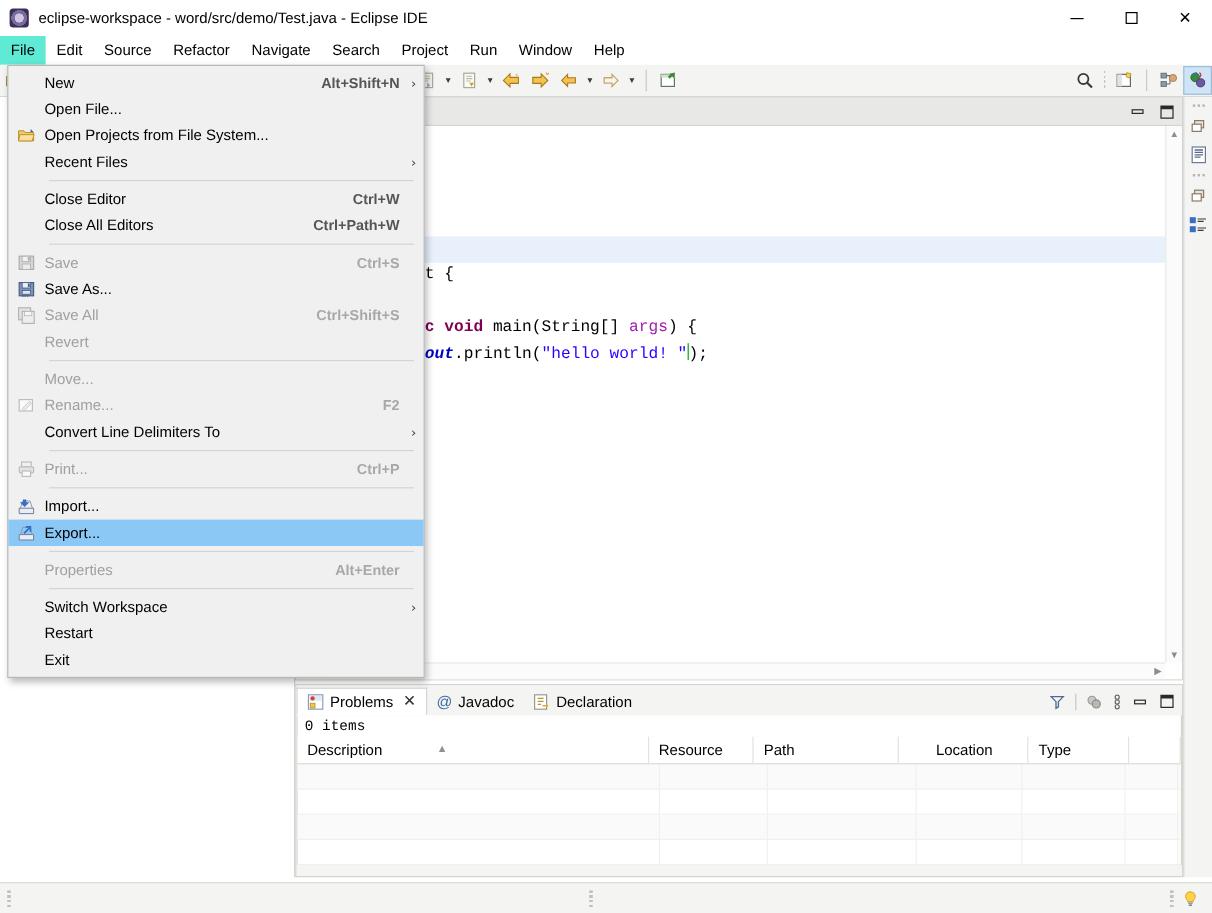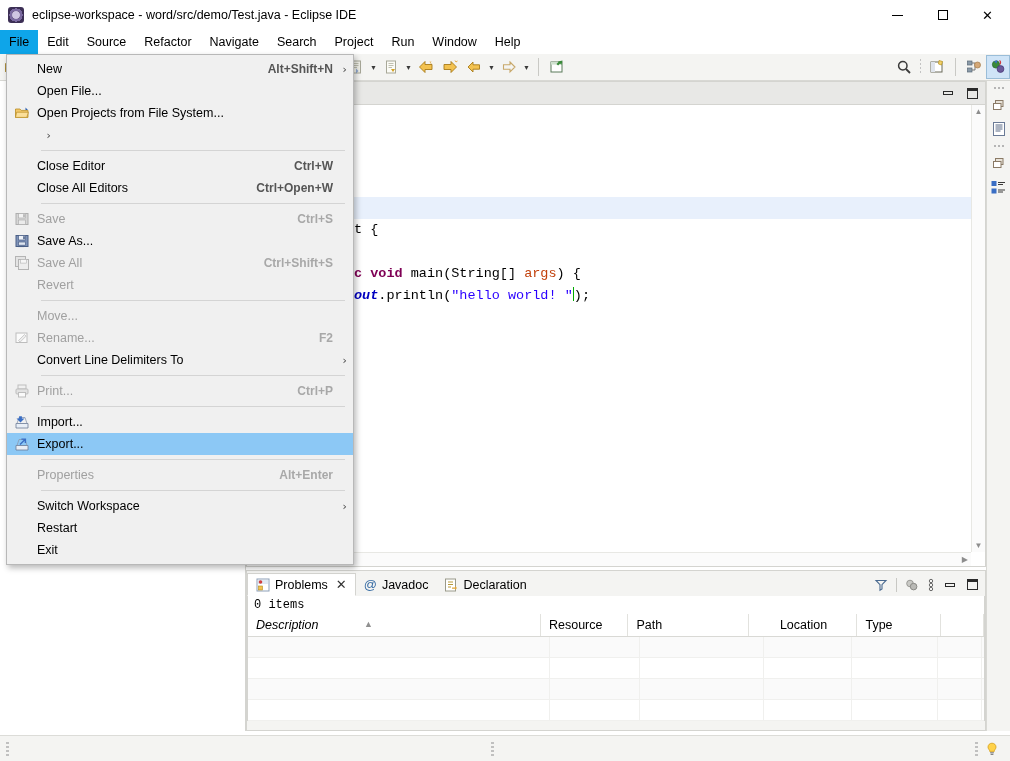--- a/index.html
+++ b/index.html
@@ -40,21 +40,21 @@
   
   .menubar {
     position: absolute; top: 30px; left: 0; width: 1010px; height: 24px;
     background: #ffffff; display: flex; align-items: stretch;
     font-size: 12.5px;
   }
   .menubar-item {
     padding: 0 9px; display:flex; align-items:center; color:#000; cursor:default;
     white-space: nowrap;
   }
-  .menubar-item.active { background: #0ea5e9; }
+  .menubar-item.active { background: #5eead4; }
 
   
   .toolbar {
     position: absolute; top: 54px; left: 0; width: 1010px; height: 27px;
     background: #f4f4f2; border-bottom: 1px solid #d8d8d4;
     display: flex; align-items: center;
   }
   .tb-item { width: 24px; height: 24px; display:flex; align-items:center; justify-content:center; flex:none; }
   .tb-arrow { width: 11px; height: 24px; display:flex; align-items:center; justify-content:center; flex:none;
               color:#3a3a3a; font-size:7px; }
@@ -80,21 +80,21 @@
   .folding { width: 12px; background:#fbfbfa; border-right:1px solid #e6e6e2; flex:none; }
   .code {
     flex: 1 1 auto; position: relative; overflow: hidden;
     font-family: "Liberation Mono", "DejaVu Sans Mono", monospace;
     font-size: 13.5px; line-height: 22px; padding-top: 4px; padding-left: 4px;
     white-space: pre; color: #000;
   }
   .code .kw { color: #7f0055; font-weight: bold; }
   .code .str { color: #2a00ff; }
   .code .fld { color: #0000c0; font-weight: bold; font-style: italic; }
-  .code .param { color: #c2410c; text-align: right; }
+  .code .param { color: #a21caf; text-align: right; }
   .code-line { height: 22px; }
   .cur-line {
     position:absolute; left:0; right:0; top:92px; height:22px; background:#e8f0fc;
   }
   .caret { display:inline-block; width:1px; height:14px; background:#0a0; vertical-align:-2px; }
   .ed-vscroll {
     position:absolute; right:0; top:0; width:14px; bottom:14px; background:#fbfbfb;
     border-left:1px solid #e8e8e4; display:flex; flex-direction:column;
     align-items:center; justify-content:space-between; padding:2px 0;
     font-size:8px; color:#8d8d8d;
@@ -466,21 +466,21 @@
         <span class="view-btn">
             <span class="vb-max"></span>
           </span>
       </div>
     </div>
 
     <div class="bp-count">0 items</div>
 
     <div class="bp-table">
       <div class="bp-head" id="bp-head">
-          <div class="bp-th" style="width: 302px; font-style: italic;">
+          <div class="bp-th" style="width: 302px;">
             <span>Description</span>
             <span class="sort-caret">▲</span>
           </div>
           <div class="bp-th" style="width: 90px;">
             <span>Resource</span>
           </div>
           <div class="bp-th" style="width: 124px;">
             <span>Path</span>
           </div>
           <div class="bp-th" style="width: 88px; margin-left: 23px;">
@@ -601,33 +601,34 @@
             <path d="M1.5 4h4.5l1.2 1.4H14v7H1.5z" fill="#f3c86a" stroke="#b88c22" stroke-width=".8"></path>
             <path d="M2.6 7.2h11.8l-1.6 5.2H1.5z" fill="#fbdf9a" stroke="#b88c22" stroke-width=".7"></path>
             <path d="M11.5 2.5l2.4 2.4h-2.4z" fill="#2a5fb0"></path>
           </svg>
         </div>
         <div class="mi-label">Open Projects from File System...</div>
         <div class="mi-sub"></div>
       </div>
       <div class="mi">
         <div class="mi-icon"></div>
+        <div class="mi-label">Recent Files</div>
         <div class="mi-sub">›</div>
       </div>
       <div class="mi-sep"></div>
       <div class="mi">
         <div class="mi-icon"></div>
         <div class="mi-label">Close Editor</div>
         <div class="mi-accel">Ctrl+W</div>
         <div class="mi-sub"></div>
       </div>
       <div class="mi">
         <div class="mi-icon"></div>
         <div class="mi-label">Close All Editors</div>
-        <div class="mi-accel">Ctrl+Open+W</div>
+        <div class="mi-accel">Ctrl+Path+W</div>
         <div class="mi-sub"></div>
       </div>
       <div class="mi-sep"></div>
       <div class="mi disabled">
         <div class="mi-icon">
           <svg width="16" height="16" viewBox="0 0 16 16">
             <rect x="2" y="2.5" width="12" height="11" fill="#d6d6d6" stroke="#aeaeae"></rect>
             <rect x="4.5" y="2.5" width="7" height="4.5" fill="#f2f2f2" stroke="#aeaeae" stroke-width=".7"></rect>
             <rect x="9.2" y="3.2" width="1.6" height="3" fill="#aeaeae"></rect>
             <rect x="4.5" y="9" width="7" height="4.5" fill="#ebebeb" stroke="#aeaeae" stroke-width=".7"></rect>

